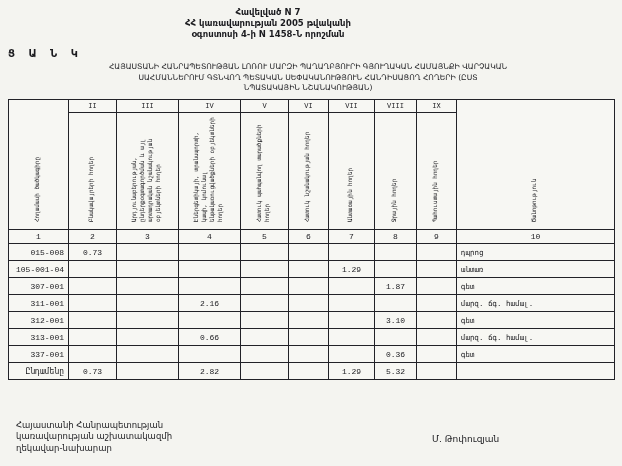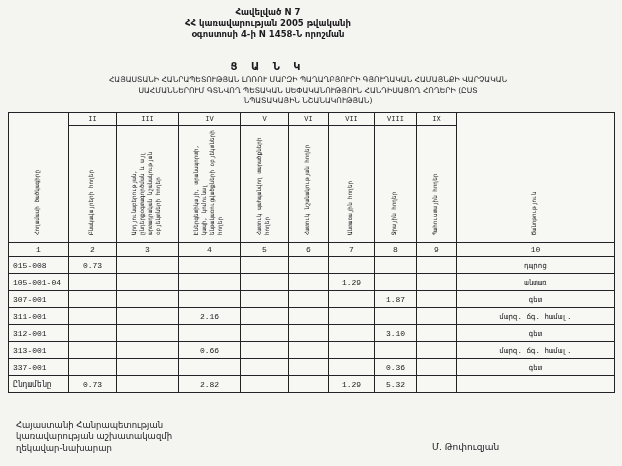--- a/index.html
+++ b/index.html
@@ -6,47 +6,47 @@
   html,body { width:622px; height:466px; }
   body {
     background:#f4f4f0;
     font-family:"DejaVu Sans", sans-serif;
     color:#1b1b1f;
     overflow:hidden;
   }
   .page { position:relative; width:536px; height:466px; padding:7px 8px; }
 
   .appendix { text-align:center; font-size:8.5px; font-weight:bold; line-height:1.3; }
-  .list-title { text-align:center; font-size:10px; font-weight:bold; letter-spacing:5px; margin-top:21px; }
+  .list-title { font-size:10px; font-weight:bold; letter-spacing:5px; margin-top:8px; }
   .main-title { text-align:center; font-size:7.6px; font-weight:normal; line-height:1.4; margin:3px auto 0; width:600px; }
 
   table { border-collapse:collapse; table-layout:fixed; width:606px; margin:5px auto 0; background:#f7f7f3;font-family:Liberation Mono, monospace; }
   td { border:1px solid #222228; overflow:hidden; }
 
   .roman { font-size:7px; text-align:center; height:13px; padding:1px; }
   .rotcell { text-align:center; vertical-align:bottom; padding:2px 1px; }
   .rot {
     display:inline-block;
     writing-mode:vertical-rl;
     transform:rotate(180deg);
     font-size:6px;
     line-height:1.35;
     text-align:left;
   }
   .h2 .rot { height:106px; }
   .h1 .rot { height:120px; }
   .num { font-size:8px; text-align:center; height:14px; padding:1px; }
 
   tbody td { height:17px; font-size:8px; }
-  td.code { padding:2px 4px; text-align:left; white-space:nowrap; }
+  td.code { padding:2px 4px; text-align:right; white-space:nowrap; }
   td.val  { text-align:center; }
-  td.note { font-size:7.5px; padding:2px 4px; text-align:center; white-space:nowrap; }
+  td.note { font-size:7.5px; padding:2px 4px; text-align:left; white-space:nowrap; }
 
   .footer-left { position:absolute; left:16px; bottom:12px; font-size:8.5px; line-height:1.35; }
-  .signature  { position:absolute; left:432px; bottom:14px; font-size:9px; }
+  .signature  { position:absolute; left:432px; bottom:22px; font-size:9px; }
 </style>
 </head>
 <body>
 
 <div class="page">
 
   <div class="appendix">
     <div>Հավելված N 7</div>
     <div>ՀՀ կառավարության 2005 թվականի</div>
     <div>օգոստոսի 4-ի N 1458-Ն որոշման</div>

